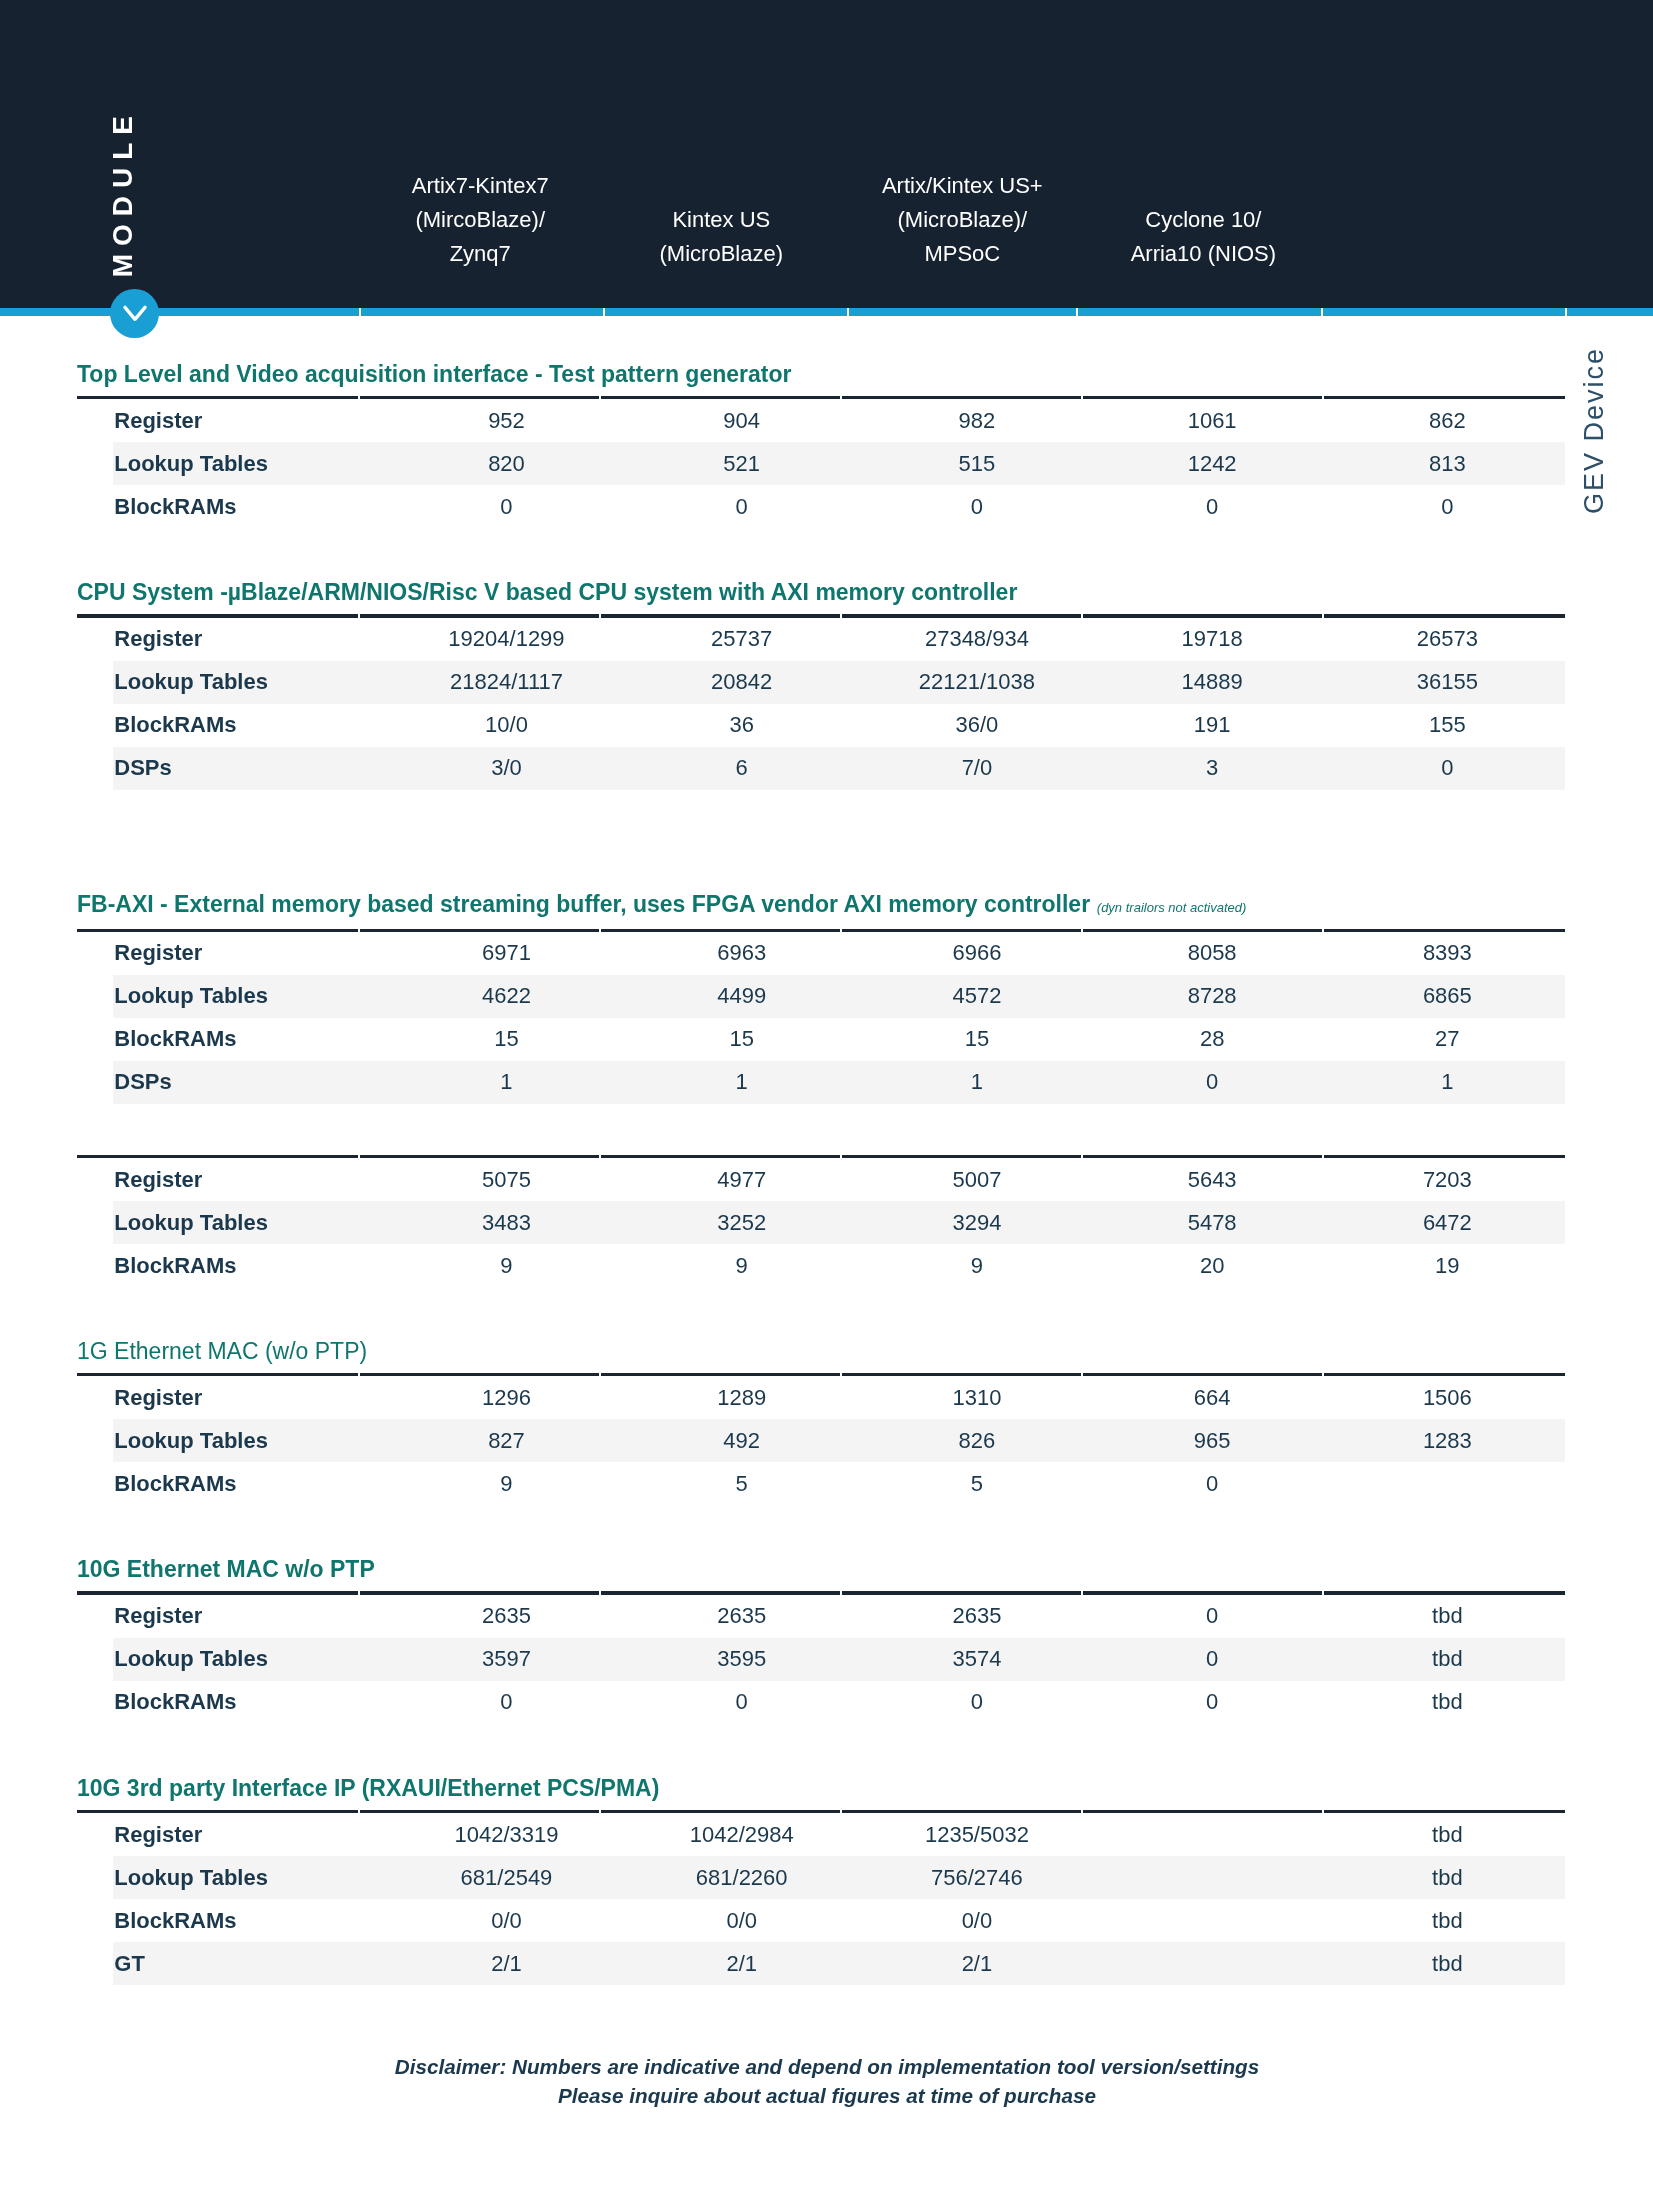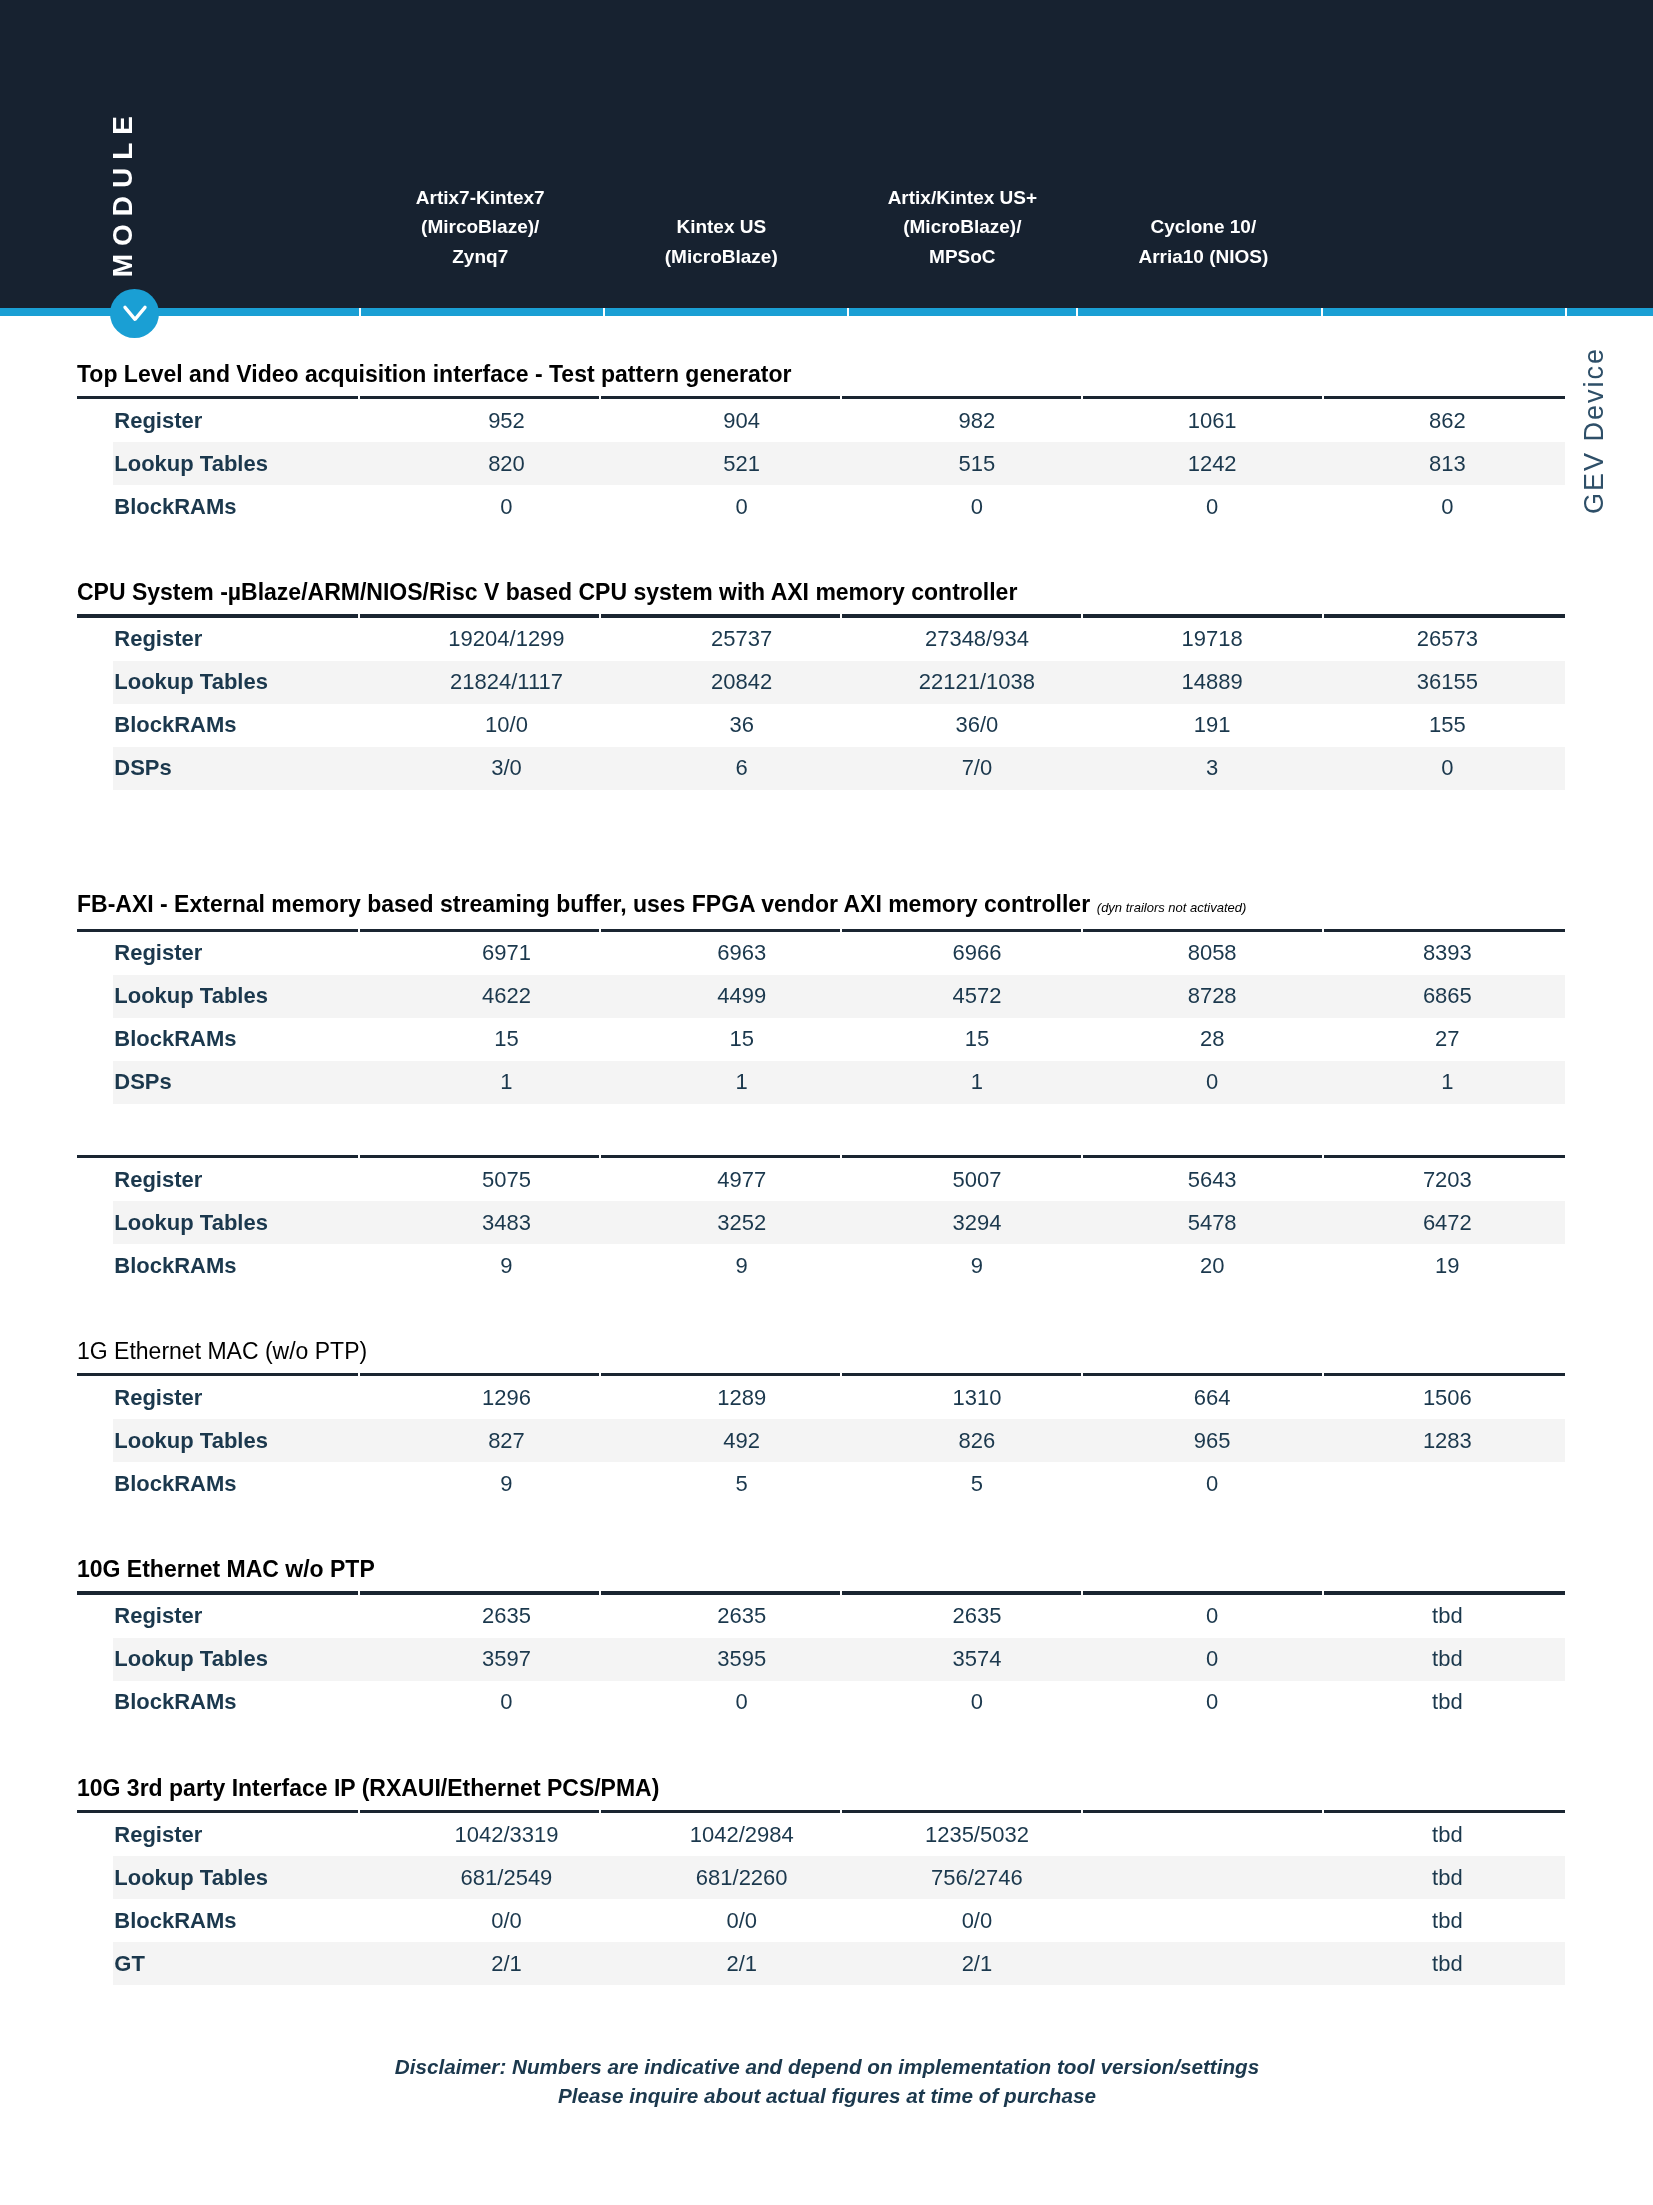--- a/index.html
+++ b/index.html
@@ -34,22 +34,22 @@
     width: 1488px;
     display: grid;
     grid-template-columns: 19% 16.2% 16.2% 16.2% 16.2% 16.2%;
   }
   .col-head {
     display: flex; flex-direction: column;
     justify-content: flex-end; align-items: center;
     text-align: center;
     padding-bottom: 37px;
     color: #ffffff;
-    font-weight: bold;
-    font-size: 19px;
+    font-weight: normal;
+    font-size: 22px;
     line-height: 1.55;
   }
 
   
   .teal-band {
     height: 8px;
     background: linear-gradient(90deg,
       #1a9fd4 0px,   #1a9fd4 359px,  #ffffff 359px,  #ffffff 361px,
       #1a9fd4 361px,  #1a9fd4 603px,  #ffffff 603px,  #ffffff 605px,
       #1a9fd4 605px,  #1a9fd4 847px, #ffffff 847px, #ffffff 849px,
@@ -90,21 +90,21 @@
   .section { margin-top: 51px; }
   .section:first-child { margin-top: 0; }
   .section:nth-child(3) { margin-top: 101px; }
   .section:nth-child(5) .section-title { font-weight: normal; }
 
   .section-title {
     font-size: 23px;
     font-weight: bold;
     line-height: 27px;
     padding-bottom: 8px;
-    color: #000000;
+    color: #0f766e;
   }
   .section-title-note {
     font-size: 13px;
     font-weight: normal;
     font-style: italic;
     margin-left: 6.7px;
   }
 
   .section-rule { display: grid; grid-template-columns: 19% 16.2% 16.2% 16.2% 16.2% 16.2%; }
   .section-rule > div {

